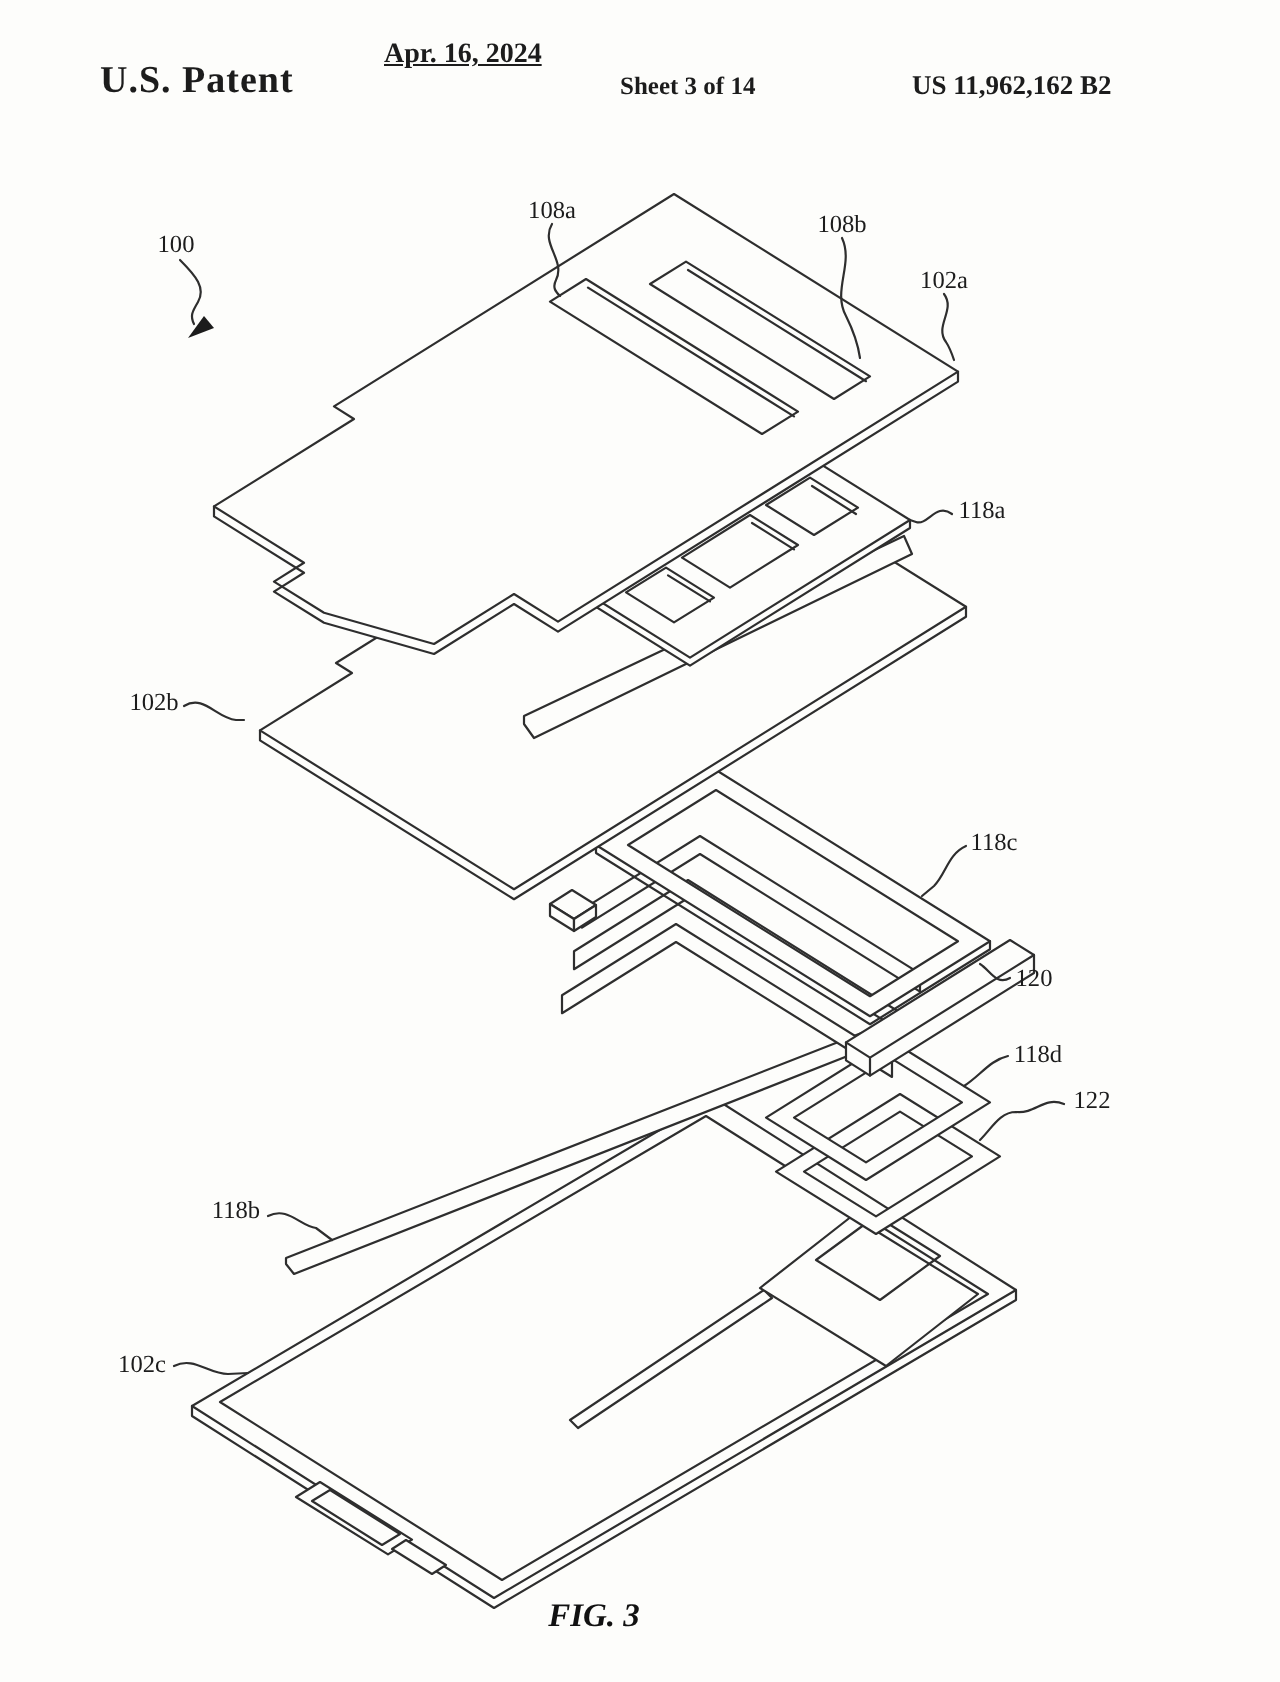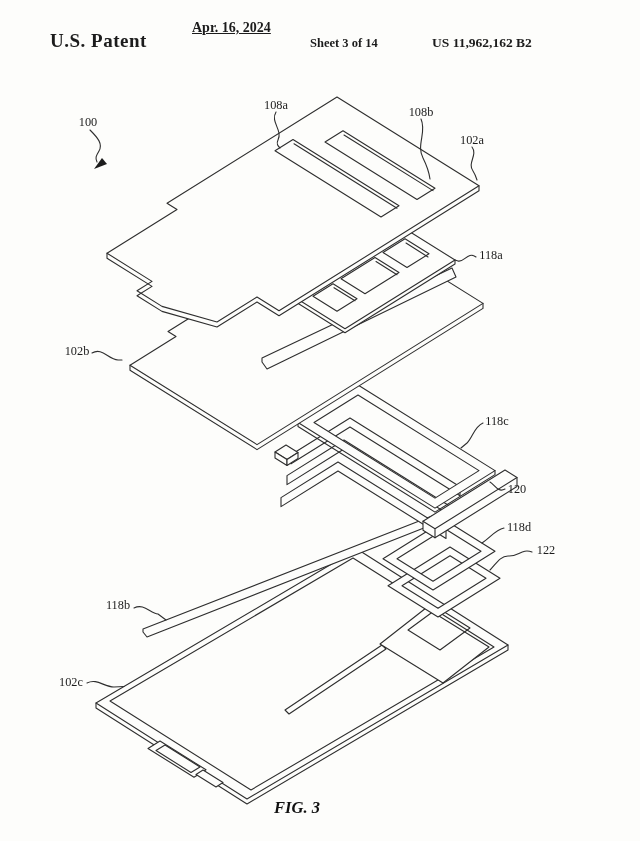--- a/index.html
+++ b/index.html
@@ -4,21 +4,21 @@
 <style>
   html,body{margin:0;padding:0;background:#e8e8e8;}
   .page{
     position:relative;width:640px;height:841px;background:#fdfdfb;
     font-family:"Liberation Serif", serif;color:#1c1c1c;overflow:hidden;
     box-shadow:0 0 4px rgba(0,0,0,.25);
   }
   .hdr-title{position:absolute;top:30px;left:50px;font-size:19px;font-weight:bold;letter-spacing:.5px;}
   .hdr-date{position:absolute;top:20px;left:192px;font-size:14px;font-weight:bold;text-decoration:underline;}
   .hdr-sheet{position:absolute;top:36px;left:310px;font-size:12.5px;font-weight:bold;text-align:center;}
-  .hdr-num{position:absolute;top:35px;left:432px;font-size:13.5px;font-weight:bold;}
+  .hdr-num{position:absolute;top:35px;left:456px;font-size:13.5px;font-weight:bold;}
   svg{position:absolute;top:0;left:0;}
   .ln{fill:none;stroke:#2e2e2e;stroke-width:1.1;stroke-linejoin:round;stroke-linecap:round;}
   .solid{fill:#fdfdfb;stroke:#2e2e2e;stroke-width:1.1;stroke-linejoin:round;}
   .hole{fill:#fdfdfb;stroke:#2e2e2e;stroke-width:1.1;stroke-linejoin:round;fill-rule:evenodd;}
   .lbl{font-family:"Liberation Serif",serif;font-size:12.3px;fill:#1c1c1c;}
   .cap{font-family:"Liberation Serif",serif;font-size:16.5px;font-weight:bold;font-style:italic;fill:#111;}
   .arrow{fill:#1c1c1c;stroke:none;}
 </style>
 </head>
 <body>

